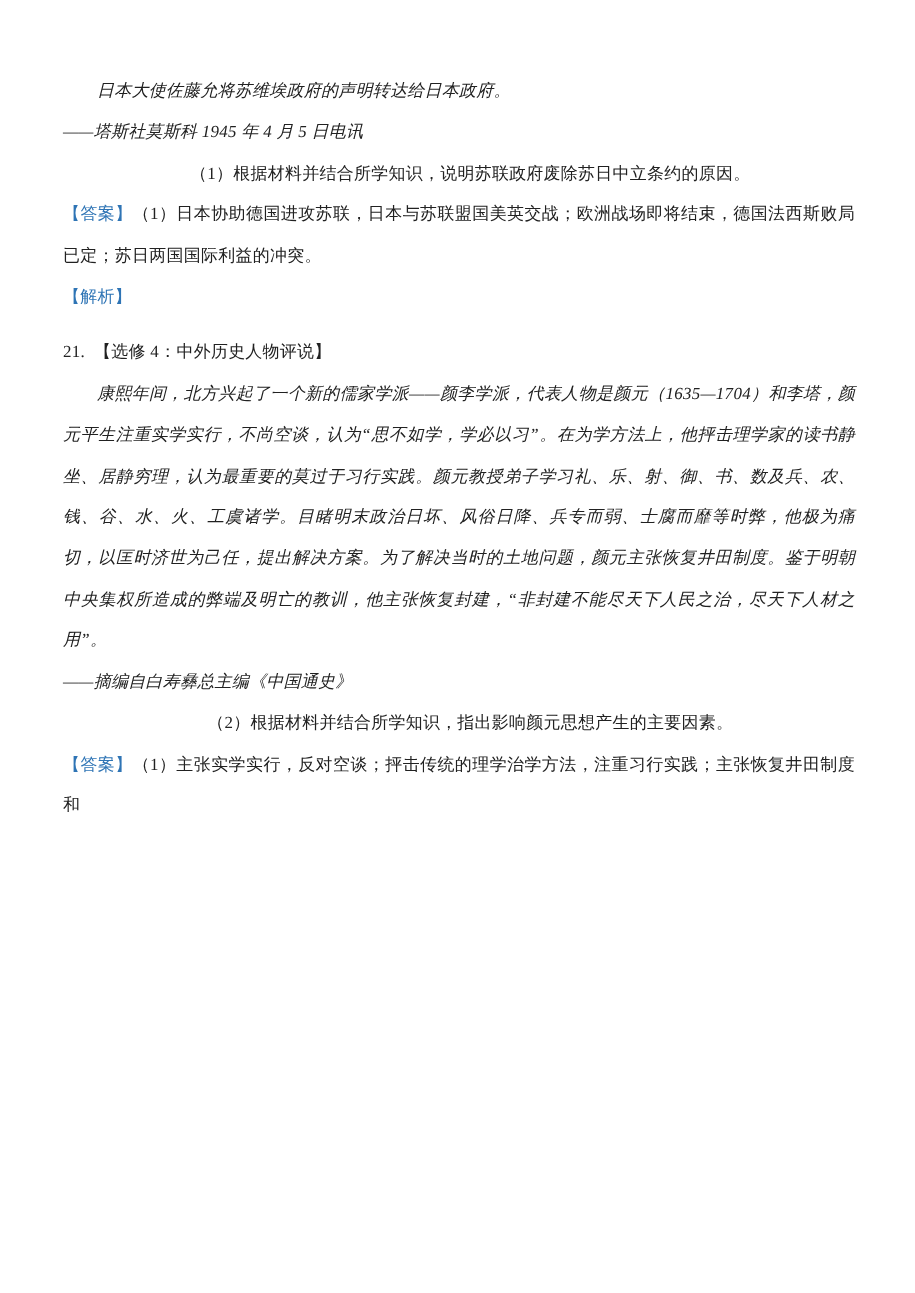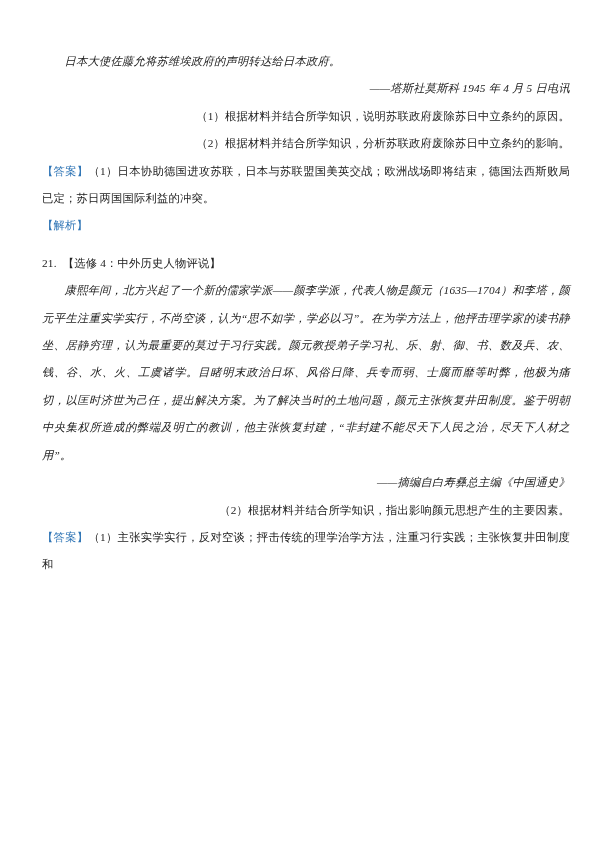--- a/index.html
+++ b/index.html
@@ -16,38 +16,37 @@
     overflow: hidden;
   }
   .p {
     margin: 0;
     font-size: 11.3px;
     line-height: 27.4px;
     text-align: justify;
     letter-spacing: 0.2px;
   }
   .indent2 { text-indent: 2em; }
-  .qline { padding-left: 15px; text-align: right; }
-  .right { text-align: right; }
+  .qline { padding-left: 15px; text-align: center; }
+  .right { }
   .kaiti { font-style: italic; }
   .accent { color: #2E74B5; }
   .bold { font-weight: bold; }
   .sec21 { margin-top: 10px; }
   .numgap { margin-right: 6px; }
 </style>
 </head>
 <body>
 
 <div class="page">
 
   <p class="p kaiti indent2">日本大使佐藤允将苏维埃政府的声明转达给日本政府。</p>
   <p class="p kaiti right">——塔斯社莫斯科 1945 年 4 月 5 日电讯</p>
 
   <p class="p qline">（1）根据材料并结合所学知识，说明苏联政府废除苏日中立条约的原因。</p>
-  <p class="p qline">（2）根据材料并结合所学知识，分析苏联政府废除苏日中立条约的影响。</p>
 
   <p class="p"><span class="accent">【答案】</span><span>（1）日本协助德国进攻苏联，日本与苏联盟国美英交战；欧洲战场即将结束，德国法西斯败局已定；苏日两国国际利益的冲突。</span></p>
 
   <p class="p accent">【解析】</p>
 
 
   <p class="p sec21"><span class="numgap">21.</span><span>【选修 4：中外历史人物评说】</span></p>
 
 
   <p class="p kaiti indent2">康熙年间，北方兴起了一个新的儒家学派——颜李学派，代表人物是颜元（1635—1704）和李塔，颜元平生注重实学实行，不尚空谈，认为“思不如学，学必以习”。在为学方法上，他抨击理学家的读书静坐、居静穷理，认为最重要的莫过于习行实践。颜元教授弟子学习礼、乐、射、御、书、数及兵、农、钱、谷、水、火、工虞诸学。目睹明末政治日坏、风俗日降、兵专而弱、士腐而靡等时弊，他极为痛切，以匡时济世为己任，提出解决方案。为了解决当时的土地问题，颜元主张恢复井田制度。鉴于明朝中央集权所造成的弊端及明亡的教训，他主张恢复封建，“非封建不能尽天下人民之治，尽天下人材之用”。</p>

